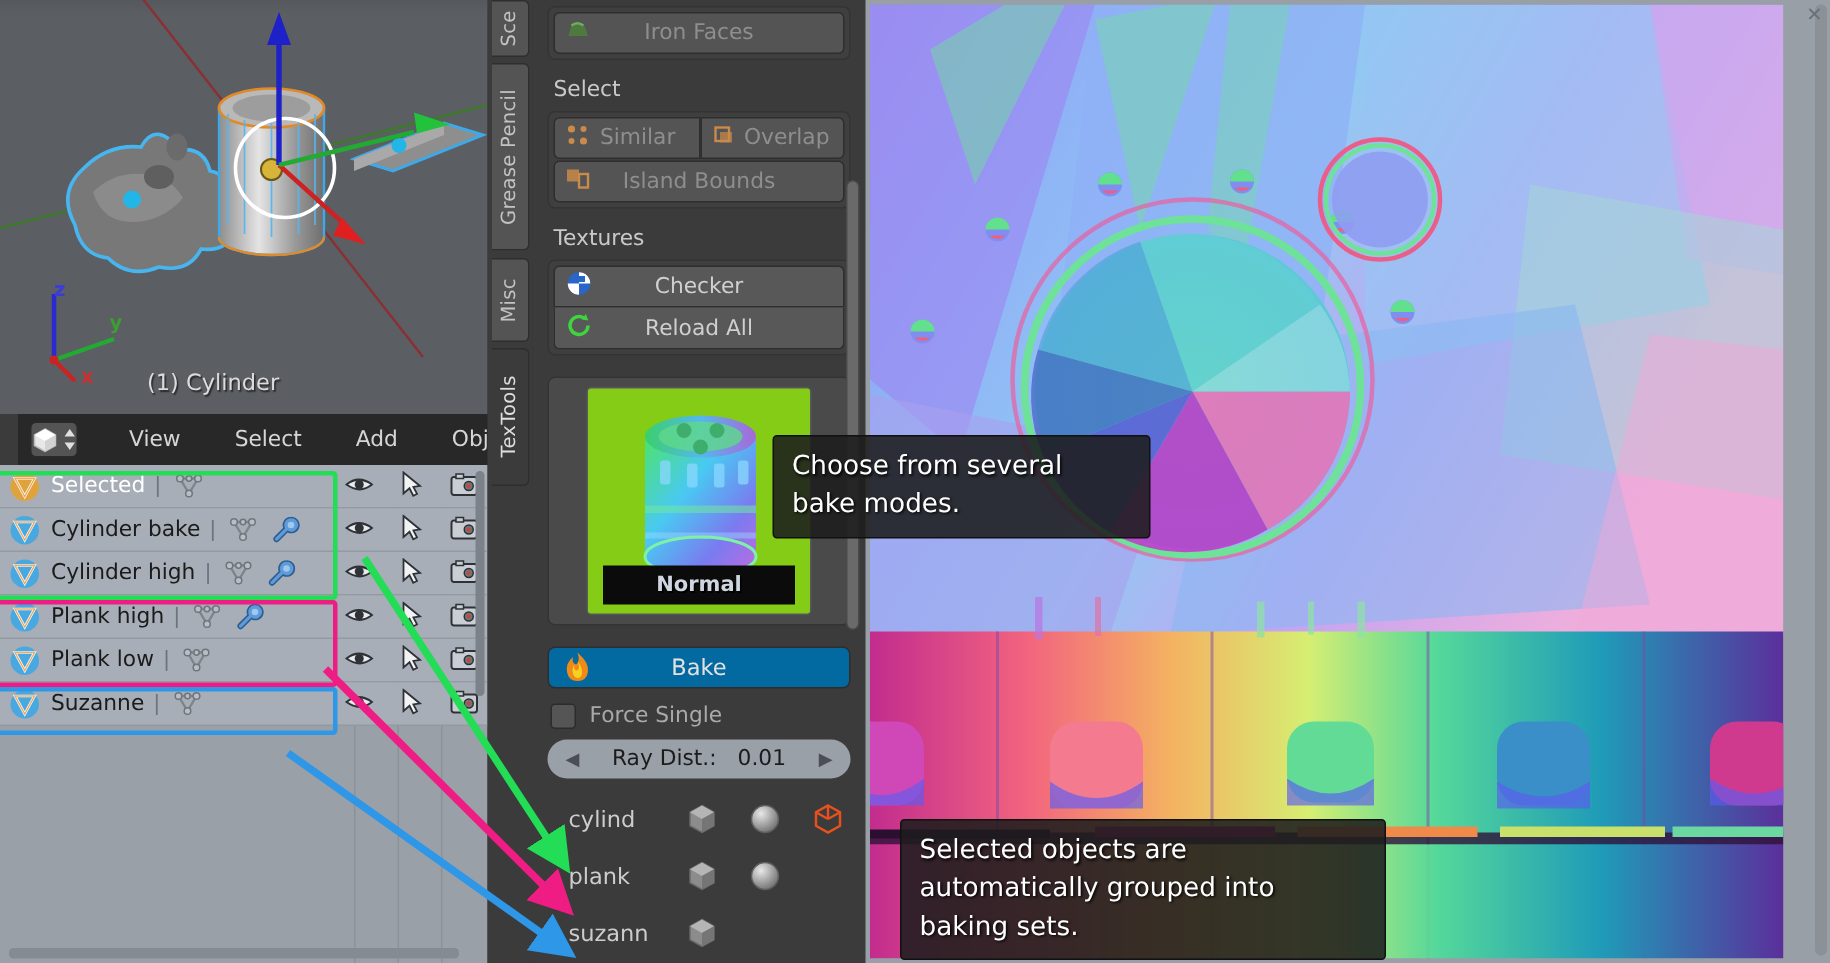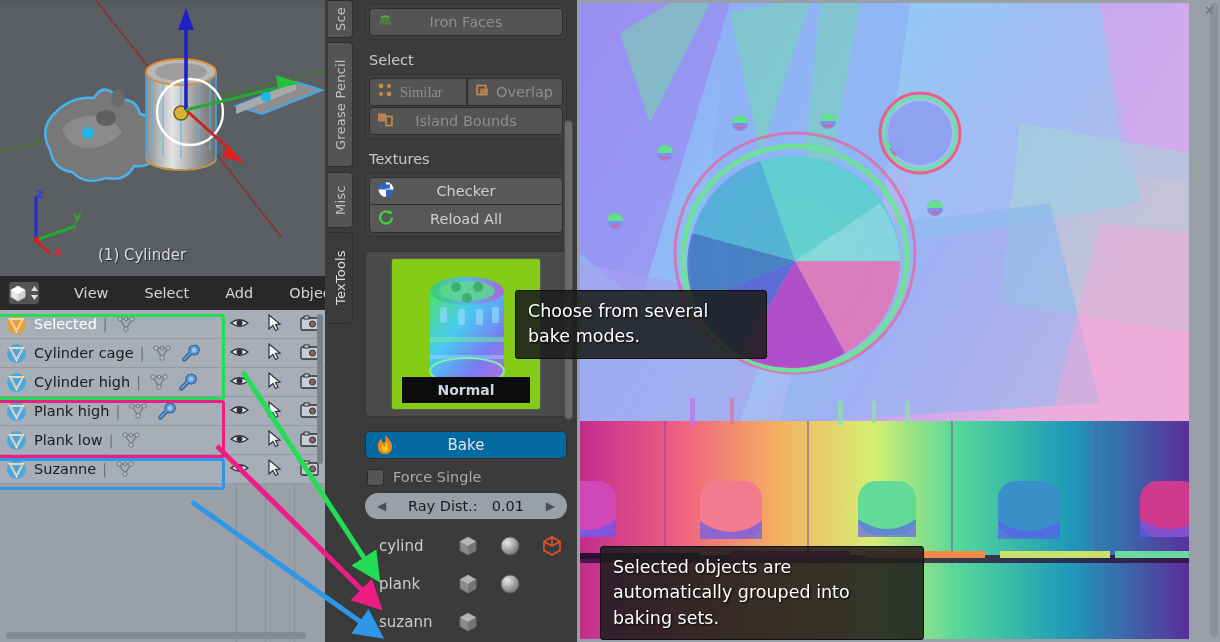--- a/index.html
+++ b/index.html
@@ -23,21 +23,21 @@
     background: linear-gradient(#55585d, #5b5e63);
   }
   .vp-label {
     position: absolute; color: #dcdcdc; font-size: 15px;
     text-shadow: 1px 1px 1px rgba(0,0,0,.6);
   }
   .gizmo-text { position:absolute; font-size: 13px; font-weight: bold; }
 
   
   #outliner-header {
-    position: absolute; left: 0; top: 276px; width: 325px; height: 34px;
+    position: absolute; left: 12px; top: 276px; width: 325px; height: 34px;
     background: #282828; display: flex; align-items: center; gap: 12px;
   }
   #editor-type-btn {
     width: 48px; height: 24px; margin-left: 8px; background: #545454;
     border: 1px solid #2a2a2a; border-radius: 4px;
     display: flex; align-items: center; justify-content: center; gap: 3px;
   }
   .menu-item {
     color: #d6d6d6; font-size: 14.5px; padding: 0 12px; line-height: 34px;
     white-space: nowrap;
@@ -106,21 +106,21 @@
   .tp-btn {
     height: 28px; background: #585858; border: 1px solid #2e2e2e;
     border-radius: 4px; color: #cfcfcf; font-size: 14.5px;
     display: flex; align-items: center; justify-content: center;
     position: relative;
   }
   .tp-btn.disabled { color: #8e8e8e; background: #545454; }
   .tp-btn .lic { position: absolute; left: 7px; top: 50%; transform: translateY(-50%); }
   .tp-row { display: flex; gap: 0; }
   .tp-row .tp-btn { flex: 1; border-radius: 0; }
-  .tp-row .tp-btn:first-child { border-radius: 4px 0 0 4px; font-family: Liberation Serif, serif; }
+  .tp-row .tp-btn:first-child { border-radius: 4px 0 0 4px; }
   .tp-row .tp-btn:last-child { border-radius: 0 4px 4px 0; border-left: none; }
   .tp-stack .tp-btn { border-radius: 0; border-top: none; }
   .tp-stack .tp-btn:first-child { border-radius: 4px 4px 0 0; border-top: 1px solid #2e2e2e; }
   .tp-stack .tp-btn:last-child { border-radius: 0 0 4px 4px; }
 
   
   #bake-preview {
     margin: 14px 10px 0 10px; height: 166px;
     background: #4a4a4a; border: 1px solid #343434; border-radius: 5px;
     display: flex; align-items: center; justify-content: center;
@@ -326,21 +326,21 @@
    <circle cx="12.5" cy="9" r="1.3" fill="#d8402e"></circle>
  </svg></span>
      </span>
           </div>
           <div class="ol-row sel">
  <svg width="21" height="21" viewBox="0 0 21 21">
    <circle cx="10.5" cy="10.5" r="9.5" fill="#4aa8e0"></circle>
    <path d="M4 5 H17 L10.5 17 Z" fill="none" stroke="#ffffff" stroke-width="1.8"></path>
    <path d="M4 5 H17 L10.5 17 Z" fill="none" stroke="#e08a2a" stroke-width="1" opacity=".7"></path>
  </svg>
-            <span class="ol-name">Cylinder cage</span>
+            <span class="ol-name">Cylinder bake</span>
             <span class="ol-sep">|</span>
             <span class="ol-icons">
  <svg width="20" height="18" viewBox="0 0 20 18">
    <path d="M4 4 L16 4 L10 14 Z" fill="none" stroke="#7e848c" stroke-width="1.6"></path>
    <circle cx="4" cy="4" r="2.2" fill="#b9bec5" stroke="#6f757c"></circle>
    <circle cx="16" cy="4" r="2.2" fill="#b9bec5" stroke="#6f757c"></circle>
    <circle cx="10" cy="14" r="2.2" fill="#b9bec5" stroke="#6f757c"></circle>
    <circle cx="10" cy="4" r="1.8" fill="#b9bec5" stroke="#6f757c"></circle>
  </svg>
  <svg width="19" height="19" viewBox="0 0 19 19">

